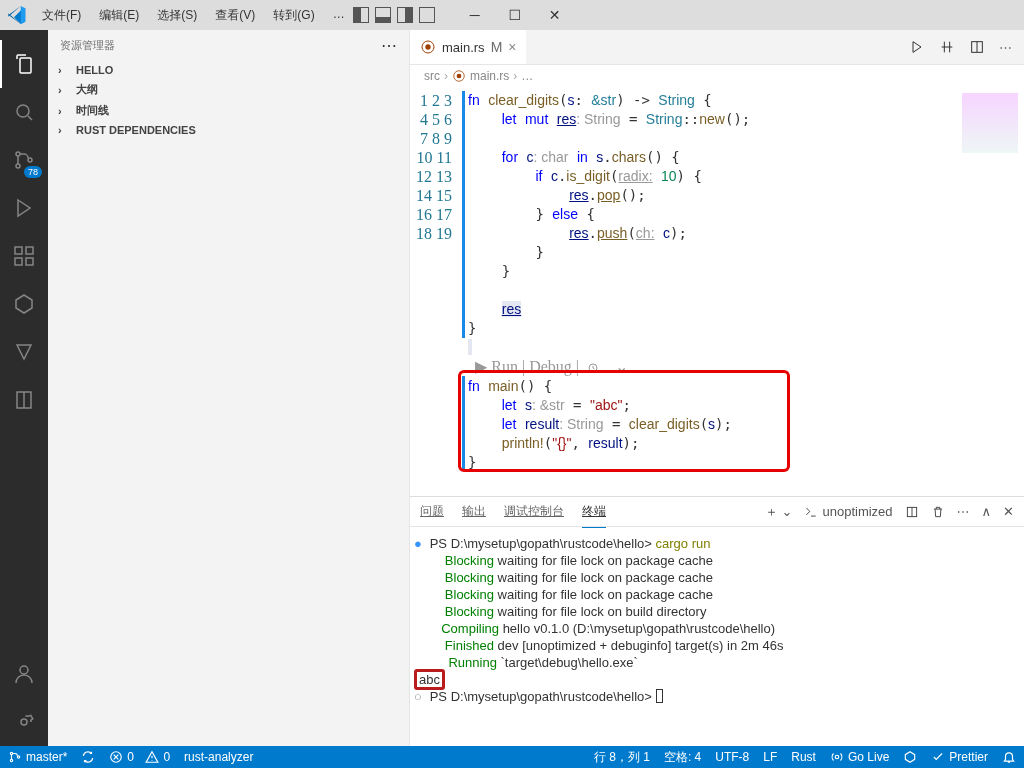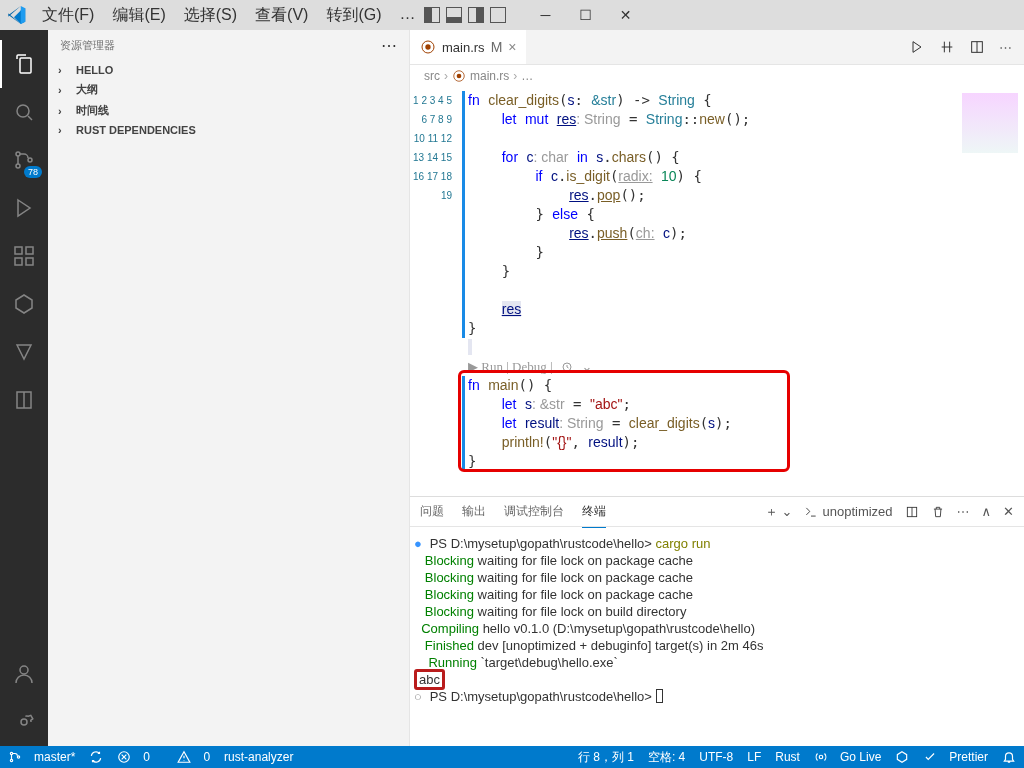--- a/index.html
+++ b/index.html
@@ -2,21 +2,21 @@
 <html><head>
 <meta charset="utf-8">
 <style>
 * { margin:0; padding:0; box-sizing:border-box; font-family:"Segoe UI",Arial,sans-serif; }
 body { width:1024px; height:768px; overflow:hidden; background:#fff; display:flex; flex-direction:column; font-size:13px; color:#333; }
 
 
 .titlebar { height:30px; background:#dddddd; display:flex; align-items:center; padding:0 8px; }
 .titlebar .logo { width:18px; height:18px; margin-right:8px; }
 .titlebar .menu { display:flex; gap:2px; }
-.titlebar .menu span { padding:2px 8px; cursor:default; font-size:16px; }
+.titlebar .menu span { padding:2px 8px; cursor:default; font-size:12px; }
 .titlebar .title { flex:1; text-align:center; font-size:12px; color:#333; }
 .titlebar .winctrl { display:flex; gap:4px; align-items:center; }
 .titlebar .winctrl .layouts { display:flex; gap:6px; margin-right:16px; }
 .titlebar .winctrl .layouts span { width:16px; height:16px; border:1px solid #555; display:inline-block; }
 .titlebar .winctrl .sys { display:flex; }
 .titlebar .winctrl .sys span { width:40px; height:28px; display:flex; align-items:center; justify-content:center; font-size:14px; }
 
 
 .main { flex:1; display:flex; min-height:0; }
 
@@ -45,55 +45,55 @@
 .tab .ficon { width:16px; height:16px; }
 .tab .mdot { color:#6b6b6b; font-size:14px; }
 .tab .close { color:#888; font-size:14px; }
 .tabright { margin-left:auto; display:flex; align-items:center; gap:14px; padding-right:12px; color:#555;}
 .tabright svg { width:16px; height:16px; }
 
 .breadcrumb { padding:4px 14px; font-size:12px; color:#888; display:flex; gap:4px; align-items:center; background:#fff;}
 .breadcrumb .sep { color:#aaa; }
 
 .codewrap { flex:1; display:flex; position:relative; background:#fff; min-height:0; }
-.gutter { width:52px; text-align:right; padding:4px 10px 0 0; font-family:Liberation Sans, sans-serif; color:#237893; font-size:10px; line-height:19px; user-select:none; }
+.gutter { width:52px; text-align:right; padding:4px 10px 0 0; font-family:Liberation Serif, serif; color:#237893; font-size:16px; line-height:19px; user-select:none; }
 .codelines { flex:1; padding:4px 0 0 6px; font-family:Consolas,monospace; font-size:14px; line-height:19px; position:relative; white-space:pre;}
 .gbar { position:absolute; left:52px; top:4px; width:3px; background:#188ae6; }
 .redbox { position:absolute; border:3px solid #e60000; border-radius:6px; pointer-events:none; }
 .smallredbox { border:3px solid #b91c1c; border-radius:3px; pointer-events:none; }
 .minimap { width:80px; background:#fff; border-left:0px; position:relative;}
 .minimap .mm { position:absolute; top:6px; right:6px; width:56px; height:60px; background:linear-gradient(#eaf 0%, #dee 100%); opacity:0.5;}
-.codelens { color:#999; font-size:13px; font-family:"Segoe UI"; }
+.codelens { color:#999; font-size:16px; font-family:"Segoe UI";margin-left:7px; }
 
 
 .kw { color:#0000ff; }
 .ty { color:#267f99; }
 .fn { color:#795e26; }
 .st { color:#a31515; }
 .nm { color:#098658; }
 .param { color:#001080; }
 .mut { text-decoration:underline; }
 .hint { color:#999999; }
 .und { text-decoration:underline; }
 
 
 .panel { height:250px; border-top:1px solid #ddd; background:#fff; display:flex; flex-direction:column; }
 .panel .ptabs { height:30px; display:flex; align-items:center; border-bottom:1px solid #e5e5e5; padding:0 10px; gap:18px; font-size:12px; color:#666;}
-.panel .ptabs .ptab { padding:7px 0;}
+.panel .ptabs .ptab { padding:7px 0;text-decoration:underline;}
 .panel .ptabs .ptab.active { color:#333; border-bottom:1px solid #007acc; }
 .panel .ptabs .pright { margin-left:auto; display:flex; align-items:center; gap:12px; color:#555; font-size:13px;}
 .panel .ptabs .pright svg { width:14px; height:14px; }
 .panel .pbody { flex:1; font-family:Consolas,monospace; font-size:13px; padding:8px 4px 4px 4px; color:#333; line-height:17px; white-space:pre; overflow:hidden; position:relative;}
-.panel .grn { color:#008000; }
+.panel .grn { color:#008000;margin-left:20px; }
 .panel .yel { color:#808000; }
 .panel .bullet { color:#3794ff; }
 
 
 .status { height:22px; background:#007acc; color:#fff; display:flex; align-items:center; font-size:12px; padding:0 8px; gap:14px; }
-.status .sitem { display:flex; align-items:flex-end; gap:12px; }
+.status .sitem { display:flex; align-items:flex-end; gap:4px; }
 .status .sright { margin-left:auto; display:flex; gap:14px; align-items:center;}
 .status svg { width:14px; height:14px; }
 </style>
 </head>
 <body>
 
 <div class="titlebar">
   <svg class="logo" viewBox="0 0 24 24">
       <path fill="#0065A9" d="M23 3L17 0 2 13l-2 1v-1l2-2 15-11 6 3v18l-6 3-15-11-2-2v-1l2 1 15 13 6-3V3z"></path>
       <path fill="#007ACC" d="M23 3v18l-6 3-9-9 9-9 6-3z"></path>

